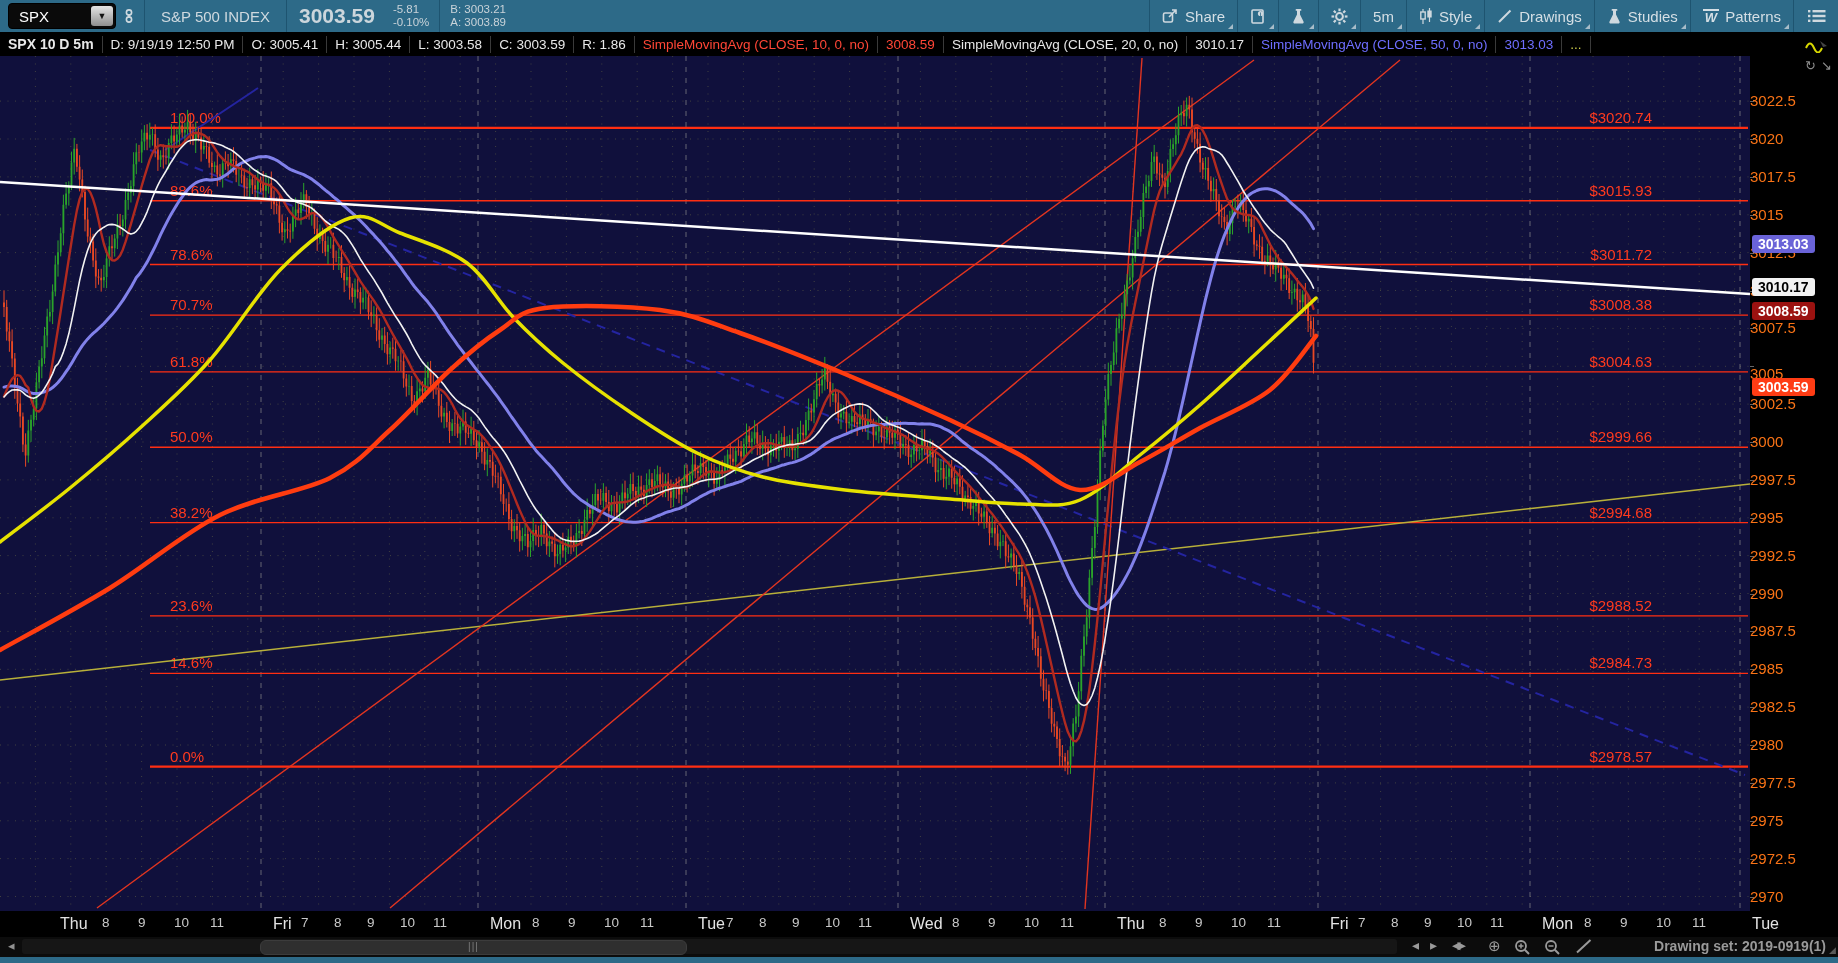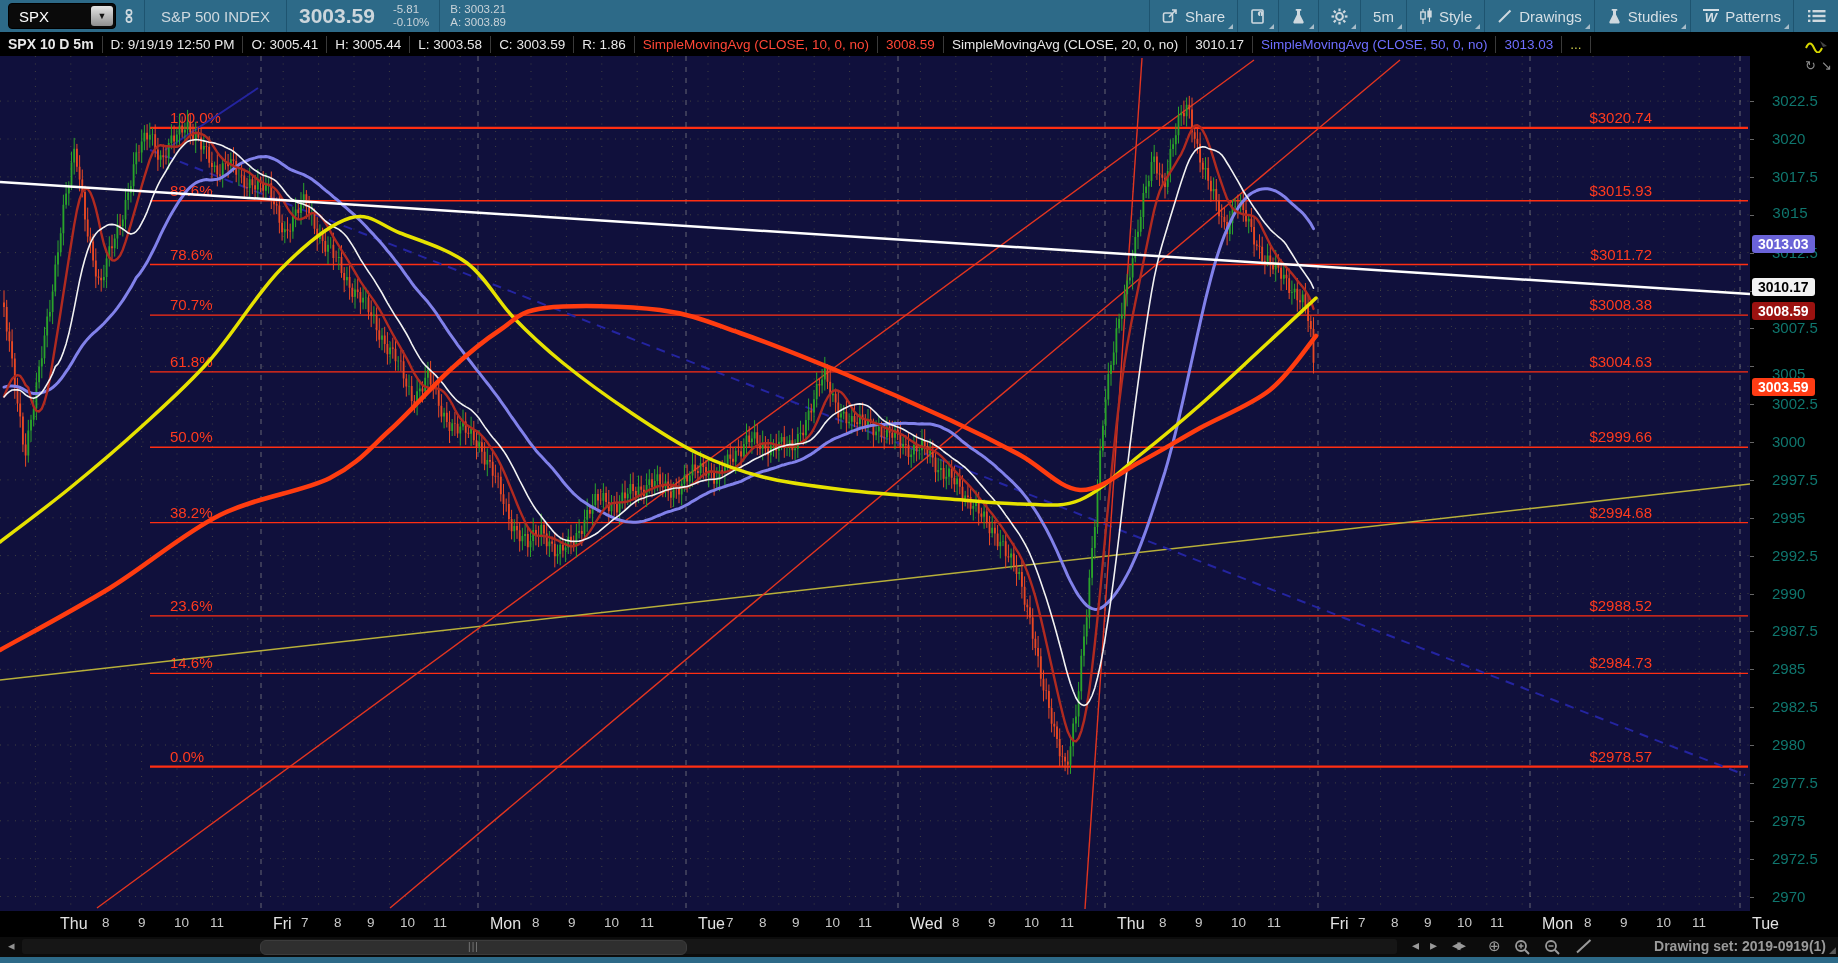--- a/index.html
+++ b/index.html
@@ -38,21 +38,21 @@
   
   .chart-wrap{position:absolute;top:56px;left:0;width:1750px;height:855px;background:#10103c;}
   #plot{position:absolute;left:0;top:0;}
   .gv{stroke:#5a5a44;stroke-width:1;stroke-dasharray:1 6.5;opacity:.65;}
   .dsep{stroke:#8a8a8a;stroke-width:1;stroke-dasharray:5 6;opacity:.7;}
   .fibt{font-family:"Liberation Sans",sans-serif;font-size:15px;fill:#ff3a1e;}
   .watermark{position:absolute;left:445px;top:750px;width:400px;text-align:center;color:#dcdcea;
              font-family:"DejaVu Sans Mono",monospace;font-size:23px;line-height:26px;letter-spacing:1px;pointer-events:none;}
   
   .axis-panel{position:absolute;top:56px;left:1750px;width:88px;height:855px;background:#000;}
-  .axis-panel .tick{position:absolute;left:22px;color:#0f766e;font-size:15px;white-space:nowrap;}
+  .axis-panel .tick{position:absolute;left:0;color:#f97316;font-size:15px;white-space:nowrap;}
   .axis-panel .tickmark{position:absolute;left:0;width:4px;height:1px;background:#666;}
   .axis-panel .bubble{position:absolute;left:2px;font-size:14px;font-weight:bold;border-radius:3px;
                       padding:1px 6px;white-space:nowrap;}
   .corner-ico{position:absolute;right:6px;color:#8a8a8a;font-size:13px;}
   
   .time-axis{position:absolute;top:911px;left:0;width:1838px;height:26px;background:#000;}
   .time-axis span{position:absolute;top:4px;color:#c9c9c9;font-size:13.5px;}
   .time-axis span.day{color:#e3e3e3;font-size:16px;}
   
   .bottombar{position:absolute;top:937px;left:0;width:1838px;height:20px;background:#0c0c0c;}
@@ -345,21 +345,21 @@
   <div class="axis-panel" id="axis">
     <span class="corner-ico" style="top:2px;right:22px;">↻</span>
     <span class="corner-ico" style="top:2px;">↘</span>
   <span class="tickmark" style="top: 45px;"></span>
       <span class="tick" style="top: 36px;">3022.5</span>
       <span class="tickmark" style="top: 83px;"></span>
       <span class="tick" style="top: 74px;">3020</span>
       <span class="tickmark" style="top: 121px;"></span>
       <span class="tick" style="top: 112px;">3017.5</span>
       <span class="tickmark" style="top: 159px;"></span>
-      <span class="tick" style="top: 150px; font-family: Liberation Mono, monospace;">3015</span>
+      <span class="tick" style="top: 150px;">3015</span>
       <span class="tickmark" style="top: 197px;"></span>
       <span class="tick" style="top: 188px;">3012.5</span>
       <span class="tickmark" style="top: 235px;"></span>
       <span class="tick" style="top: 226px;">3010</span>
       <span class="tickmark" style="top: 272px;"></span>
       <span class="tick" style="top: 263px;">3007.5</span>
       <span class="tickmark" style="top: 310px;"></span>
       <span class="tick" style="top: 301px; margin-top: 8px;">3005</span>
       <span class="tickmark" style="top: 348px;"></span>
       <span class="tick" style="top: 339px;">3002.5</span>

